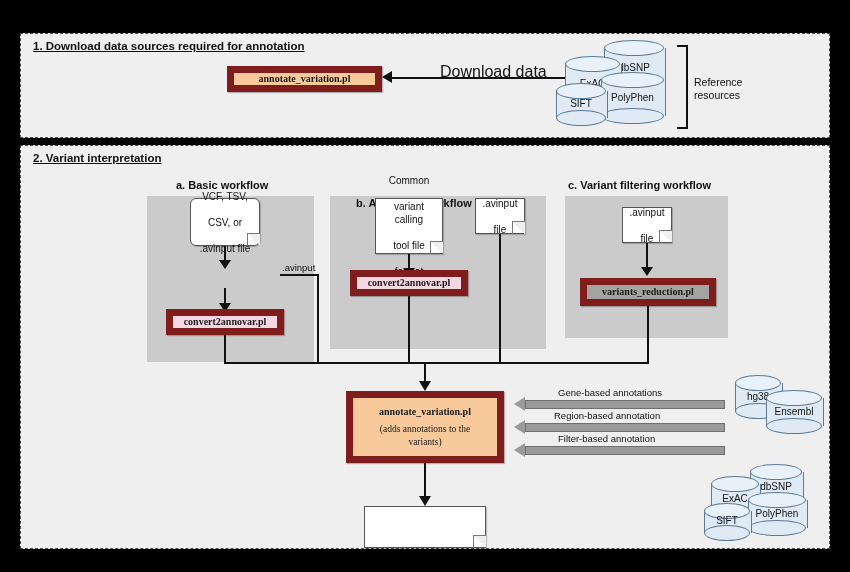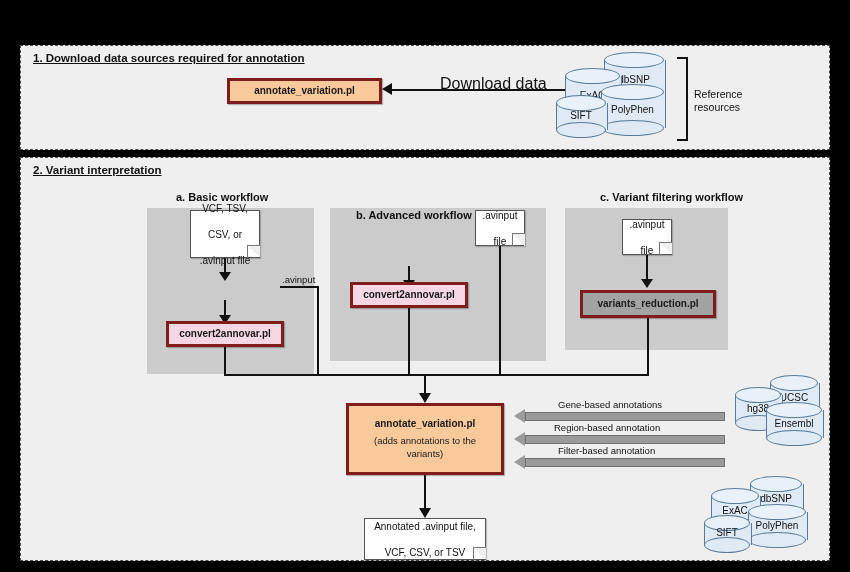--- a/index.html
+++ b/index.html
@@ -1,33 +1,33 @@
 <!DOCTYPE html>
 <html><head>
 <meta charset="utf-8">
 <style>
   html,body{margin:0;padding:0;background:#000;}
   body{width:850px;height:572px;overflow:hidden;
        font-family:"Liberation Sans", sans-serif;}
-  #root{position:relative;width:850px;height:428px;background:#000;margin-top:12px;}
+  #root{position:relative;width:850px;height:428px;background:#000;}
 
   .panel{position:absolute;background:#efefef;border:1px dashed #4a4a4a;box-sizing:border-box;}
   #panel1{left:20px;top:33px;width:810px;height:105px;}
   #panel2{left:20px;top:145px;width:810px;height:404px;}
 
   .sec-title{position:absolute;font-size:11.5px;font-weight:bold;color:#111;
              text-decoration:underline;white-space:nowrap;}
 
   .wf-bg{position:absolute;background:#cbcbcb;}
   .wf-title{position:absolute;font-size:11px;font-weight:bold;color:#111;white-space:nowrap;}
 
   
-  .procbox{position:absolute;box-sizing:border-box;border:3px solid #7f1d1d;
+  .procbox{position:absolute;box-sizing:border-box;border:7px solid #7f1d1d;
            display:flex;flex-direction:column;justify-content:center;
-           font-family:Liberation Sans, sans-serif;
+           font-family:Liberation Serif, serif;
            font-size:10px;font-weight:bold;color:#1a1a1a;text-align:center;
            box-shadow:1px 1px 1px rgba(0,0,0,.25);line-height:1.35;}
   .procbox .sub{font-weight:normal;font-size:9.5px;margin-top:5px;}
 
   
   .note{position:absolute;box-sizing:border-box;background:#fff;border:1px solid #555;
         display:flex;align-items:center;justify-content:center;text-align:center;
         font-size:10px;color:#111;line-height:1.3;
         box-shadow:1px 1px 1px rgba(0,0,0,.2);}
   .note .fold{position:absolute;right:-1px;bottom:-1px;width:12px;height:12px;
@@ -110,21 +110,21 @@
     <div>resources</div>
   </div>
 
   <div class="panel" id="panel2"></div>
 
   <div class="sec-title" style="left:33px;top:152px;">2. Variant interpretation</div>
 
   <div class="wf-bg" style="left:147px;top:196px;width:167px;height:166px;"></div>
   <div class="wf-title" style="left:176px;top:179px;">a. Basic workflow</div>
 
-  <div class="note" style="left:190px;top:198px;width:70px;height:48px;">
+  <div class="note" style="left:190px;top:198px;width:70px;height:48px;border-radius:6px;">
     <span>
       <span>VCF, TSV,</span><br>
       <span>CSV, or</span><br>
       <span>.avinput file</span>
     </span>
     <div class="fold"></div>
   </div>
   <div class="flowline" style="left:224px;top:246px;width:2px;height:16px;"></div>
   <div style="position:absolute;left:219px;top:260px;width:0;height:0;
               border-left:6px solid transparent;border-right:6px solid transparent;
@@ -142,41 +142,50 @@
 
   <div class="flowline" style="left:280px;top:274px;width:39px;height:2px;"></div>
   <div class="flowline" style="left:317px;top:274px;width:2px;height:90px;"></div>
   <div class="txt" style="left:282px;top:262px;font-size:9.5px;">.avinput</div>
 
   <div class="flowline" style="left:224px;top:335px;width:2px;height:29px;"></div>
 
   <div class="wf-bg" style="left:330px;top:196px;width:216px;height:153px;"></div>
   <div class="wf-title" style="left:332px;top:197px;padding-left:24px;">b. Advanced workflow</div>
 
+  <div class="note" style="left:375px;top:198px;width:68px;height:56px;">
+    <span>
+      <span>Common</span><br>
+      <span>variant calling</span><br>
+      <span>tool file</span><br>
+      <span>format</span>
+    </span>
+    <div class="fold"></div>
+  </div>
   <div class="flowline" style="left:408px;top:254px;width:2px;height:16px;"></div>
   <div style="position:absolute;left:403px;top:268px;width:0;height:0;
               border-left:6px solid transparent;border-right:6px solid transparent;
               border-top:9px solid #111;"></div>
 
   <div class="procbox" style="left:350px;top:270px;width:118px;height:26px;background:#f4d7e2;">
     <div>convert2annovar.pl</div>
   </div>
   <div class="flowline" style="left:408px;top:296px;width:2px;height:68px;"></div>
 
   <div class="note" style="left:475px;top:198px;width:50px;height:36px;">
     <span>
       <span>.avinput</span><br>
       <span>file</span>
     </span>
     <div class="fold"></div>
   </div>
   <div class="flowline" style="left:499px;top:234px;width:2px;height:130px;"></div>
 
   <div class="wf-bg" style="left:565px;top:196px;width:163px;height:142px;"></div>
-  <div class="wf-title" style="left:600px;top:179px;">c. Variant filtering workflow</div>
+  <div class="wf-title" style="left:568px;top:179px;">c. Variant filtering workflow</div>
 
   <div class="note" style="left:622px;top:207px;width:50px;height:36px;">
     <span>
       <span>.avinput</span><br>
       <span>file</span>
     </span>
     <div class="fold"></div>
   </div>
   <div class="flowline" style="left:646px;top:243px;width:2px;height:26px;"></div>
   <div style="position:absolute;left:641px;top:267px;width:0;height:0;
@@ -205,26 +214,20 @@
   <div class="annot-lbl" style="left:558px;top:387px;">Gene-based annotations</div>
 
   <div class="annot-arrow" style="left:525px;top:423px;width:200px;"></div>
   <div class="annot-head" style="left:514px;top:420px;"></div>
   <div class="annot-lbl" style="left:554px;top:410px;">Region-based annotation</div>
 
   <div class="annot-arrow" style="left:525px;top:446px;width:200px;"></div>
   <div class="annot-head" style="left:514px;top:443px;"></div>
   <div class="annot-lbl" style="left:558px;top:433px;">Filter-based annotation</div>
 
-  <div class="cyl" style="left:770px;top:363px;width:48px;height:46px;z-index:2;">
-    <div class="body"></div>
-    <div class="bot"></div>
-    <div class="top"></div>
-    <div class="lbl" style="top:17px;">UCSC</div>
-  </div>
   <div class="cyl" style="left:735px;top:375px;width:46px;height:44px;z-index:3;">
     <div class="body"></div>
     <div class="bot"></div>
     <div class="top"></div>
     <div class="lbl" style="top:16px;">hg38</div>
   </div>
   <div class="cyl" style="left:766px;top:390px;width:56px;height:44px;z-index:4;">
     <div class="body"></div>
     <div class="bot"></div>
     <div class="top"></div>
@@ -255,20 +258,16 @@
     <div class="top"></div>
     <div class="lbl" style="top:12px;">SIFT</div>
   </div>
 
   <div class="flowline" style="left:424px;top:463px;width:2px;height:36px;"></div>
   <div style="position:absolute;left:419px;top:496px;width:0;height:0;
               border-left:6px solid transparent;border-right:6px solid transparent;
               border-top:10px solid #111;"></div>
 
   <div class="note" style="left:364px;top:506px;width:122px;height:42px;">
-    <span>
-      <span>Annotated .avinput file,</span><br>
-      <span>VCF, CSV, or TSV</span>
-    </span>
     <div class="fold"></div>
   </div>
 
 </div>
 
 </body></html>

